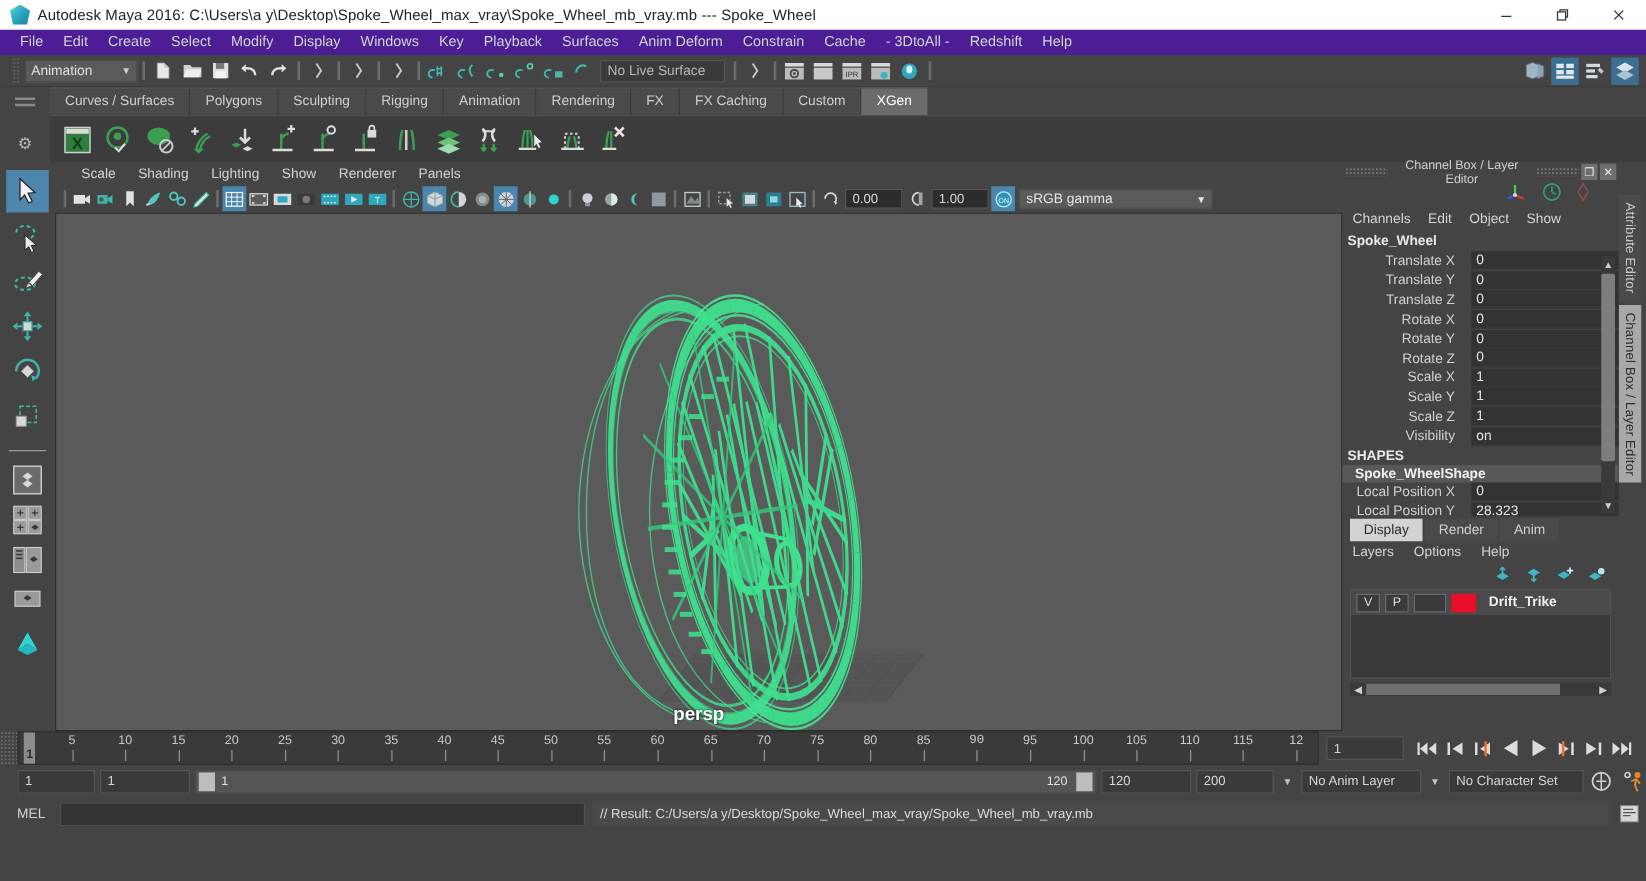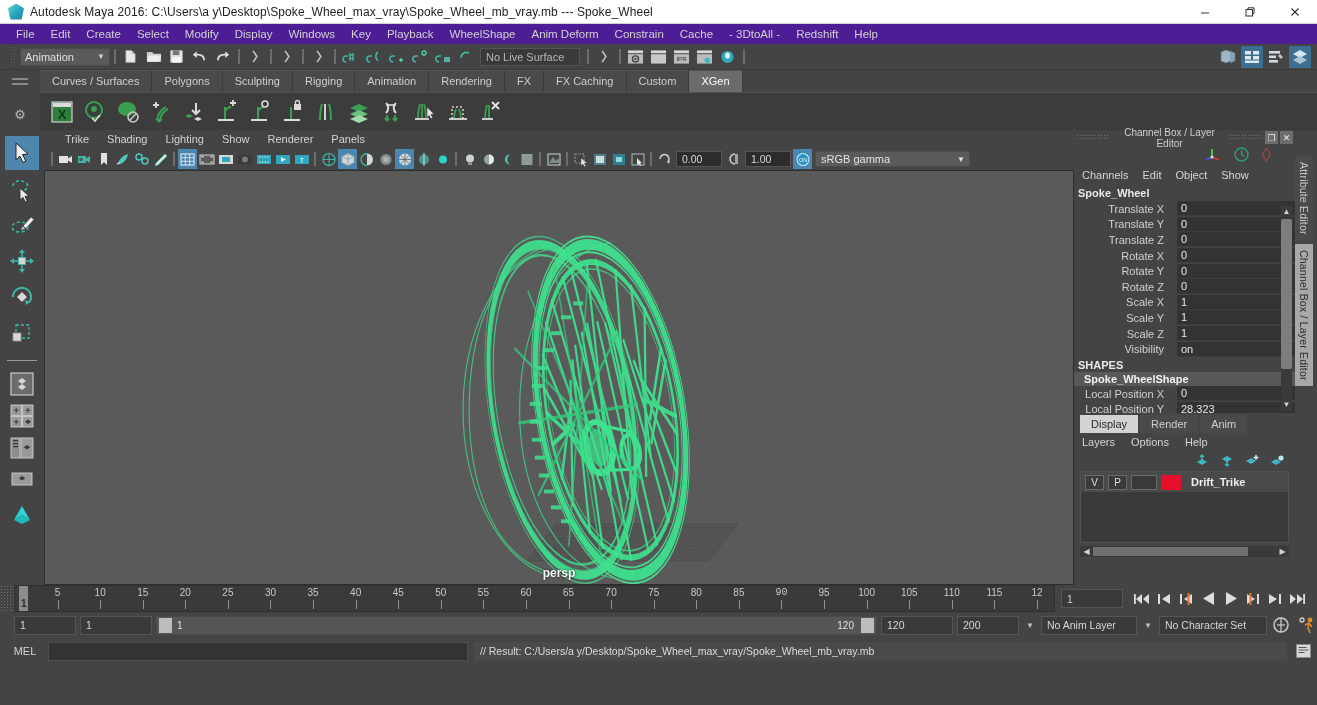--- a/index.html
+++ b/index.html
@@ -112,21 +112,21 @@
   .vsep::after { content:''; width:2px; height:14px; background:#6c6c6c; }
   .numfield { width: 46px; height: 16px; background:#2c2c2c; border:1px solid #555; color:#d8d8d8;
               font-size: 10.5px; display:flex; align-items:center; padding-left:5px; margin:0 2px;}
   .gamma-combo { width: 155px; height: 16px; background:#5a5a5a; border:1px solid #4c4c4c;
               color:#e4e4e4; font-size: 11px; display:flex; align-items:center; padding-left:5px; margin-left:3px;}
   .gamma-combo .caret { margin-left:auto; margin-right:4px; font-size:8px;}
 
   .viewport { flex: 1; background: #5a5a5a; position: relative; overflow: hidden;
               border: 1px solid #2e2e2e; }
   .persp-label { position:absolute; bottom:4px; left:50%; transform:translateX(-50%);
-                 color:#ffffff; font-size: 12px; font-weight: bold; text-shadow: 0 0 2px #000; }
+                 color:#ffffff; font-size: 15px; font-weight: bold; text-shadow: 0 0 2px #000; }
 
   
   .right-dock { width: 243px; flex: none; background:#444444; display:flex; }
   .dock-main { flex: 1; display:flex; flex-direction:column; }
   .dock-tabs-v { width: 22px; flex:none; background:#444444; padding-top:26px; }
   .vtab {
     writing-mode: vertical-rl; font-size: 10.5px; color:#c9c9c9; padding: 6px 3px;
     background:#4a4a4a; margin-bottom:3px; text-align:center; letter-spacing:.2px;
   }
   .vtab.active { background:#a8a8a8; color:#2e2e2e; }
@@ -247,21 +247,21 @@
   <div class="menubar">
     <div class="menu-item">File</div>
     <div class="menu-item">Edit</div>
     <div class="menu-item">Create</div>
     <div class="menu-item">Select</div>
     <div class="menu-item">Modify</div>
     <div class="menu-item">Display</div>
     <div class="menu-item">Windows</div>
     <div class="menu-item">Key</div>
     <div class="menu-item">Playback</div>
-    <div class="menu-item">WheelShape</div>
+    <div class="menu-item">Surfaces</div>
     <div class="menu-item">Anim Deform</div>
     <div class="menu-item">Constrain</div>
     <div class="menu-item">Cache</div>
     <div class="menu-item">- 3DtoAll -</div>
     <div class="menu-item">Redshift</div>
     <div class="menu-item">Help</div>
   </div>
 
   <div class="statusline">
     <div class="dragdots"></div>
@@ -652,21 +652,21 @@
       <div class="layout-btn">
         <svg width="28" height="28" viewBox="0 0 28 28">
           <path d="M6 22l8-14 8 14-8-5z" fill="#2fd4d4"></path>
           <path d="M6 22l8-5 8 5-8 4z" fill="#22b9bd"></path>
         </svg>
       </div>
     </div>
 
     <div class="viewport-col">
       <div class="vp-menubar">
-        <div class="vp-menu">Trike</div>
+        <div class="vp-menu">Scale</div>
         <div class="vp-menu">Shading</div>
         <div class="vp-menu">Lighting</div>
         <div class="vp-menu">Show</div>
         <div class="vp-menu">Renderer</div>
         <div class="vp-menu">Panels</div>
       </div>
 
       <div class="vp-toolbar">
         <div class="vsep"></div>
         <div class="vbtn">

